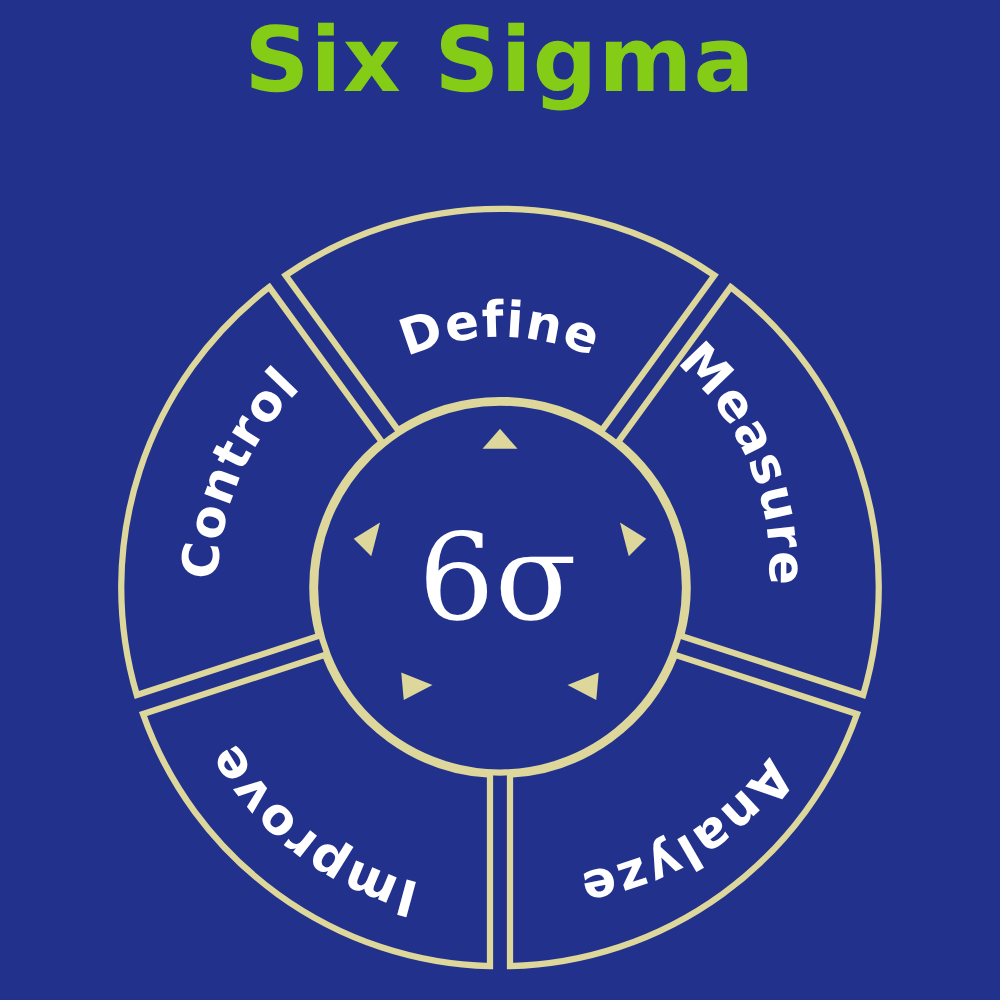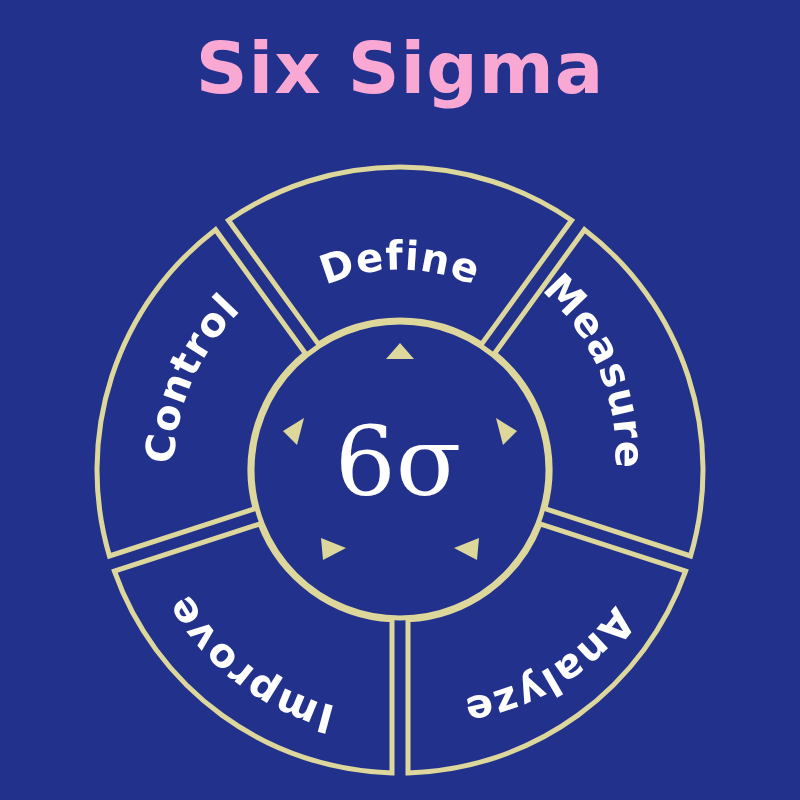--- a/index.html
+++ b/index.html
@@ -1,17 +1,17 @@
 <!DOCTYPE html>
 <html><head>
 <meta charset="utf-8">
 <style>
   html,body{margin:0;padding:0;}
   body{width:800px;height:800px;background:#22328c;overflow:hidden;position:relative;font-family:"DejaVu Sans","Liberation Sans",sans-serif;}
-  .title{position:absolute;left:0;top:26px;width:800px;text-align:center;color:#f9a8d4;font-size:72px;font-weight:bold;letter-spacing:1px;}
+  .title{position:absolute;left:0;top:6px;width:800px;text-align:center;color:#84cc16;font-size:72px;font-weight:bold;letter-spacing:1px;}
   svg{position:absolute;left:0;top:0;}
   .seg{fill:#22328c;stroke:#ddd79b;stroke-width:5;}
   .seglabel{fill:#fff;font-family:"DejaVu Sans","Liberation Sans",sans-serif;font-weight:bold;font-size:40px;letter-spacing:1px;}
   .sigma{fill:#fff;font-family:"DejaVu Serif","Liberation Serif",serif;font-size:96px;}
   .tri{fill:#ddd79b;}
 </style>
 </head>
 <body>
 
 <div class="title">Six Sigma</div>

